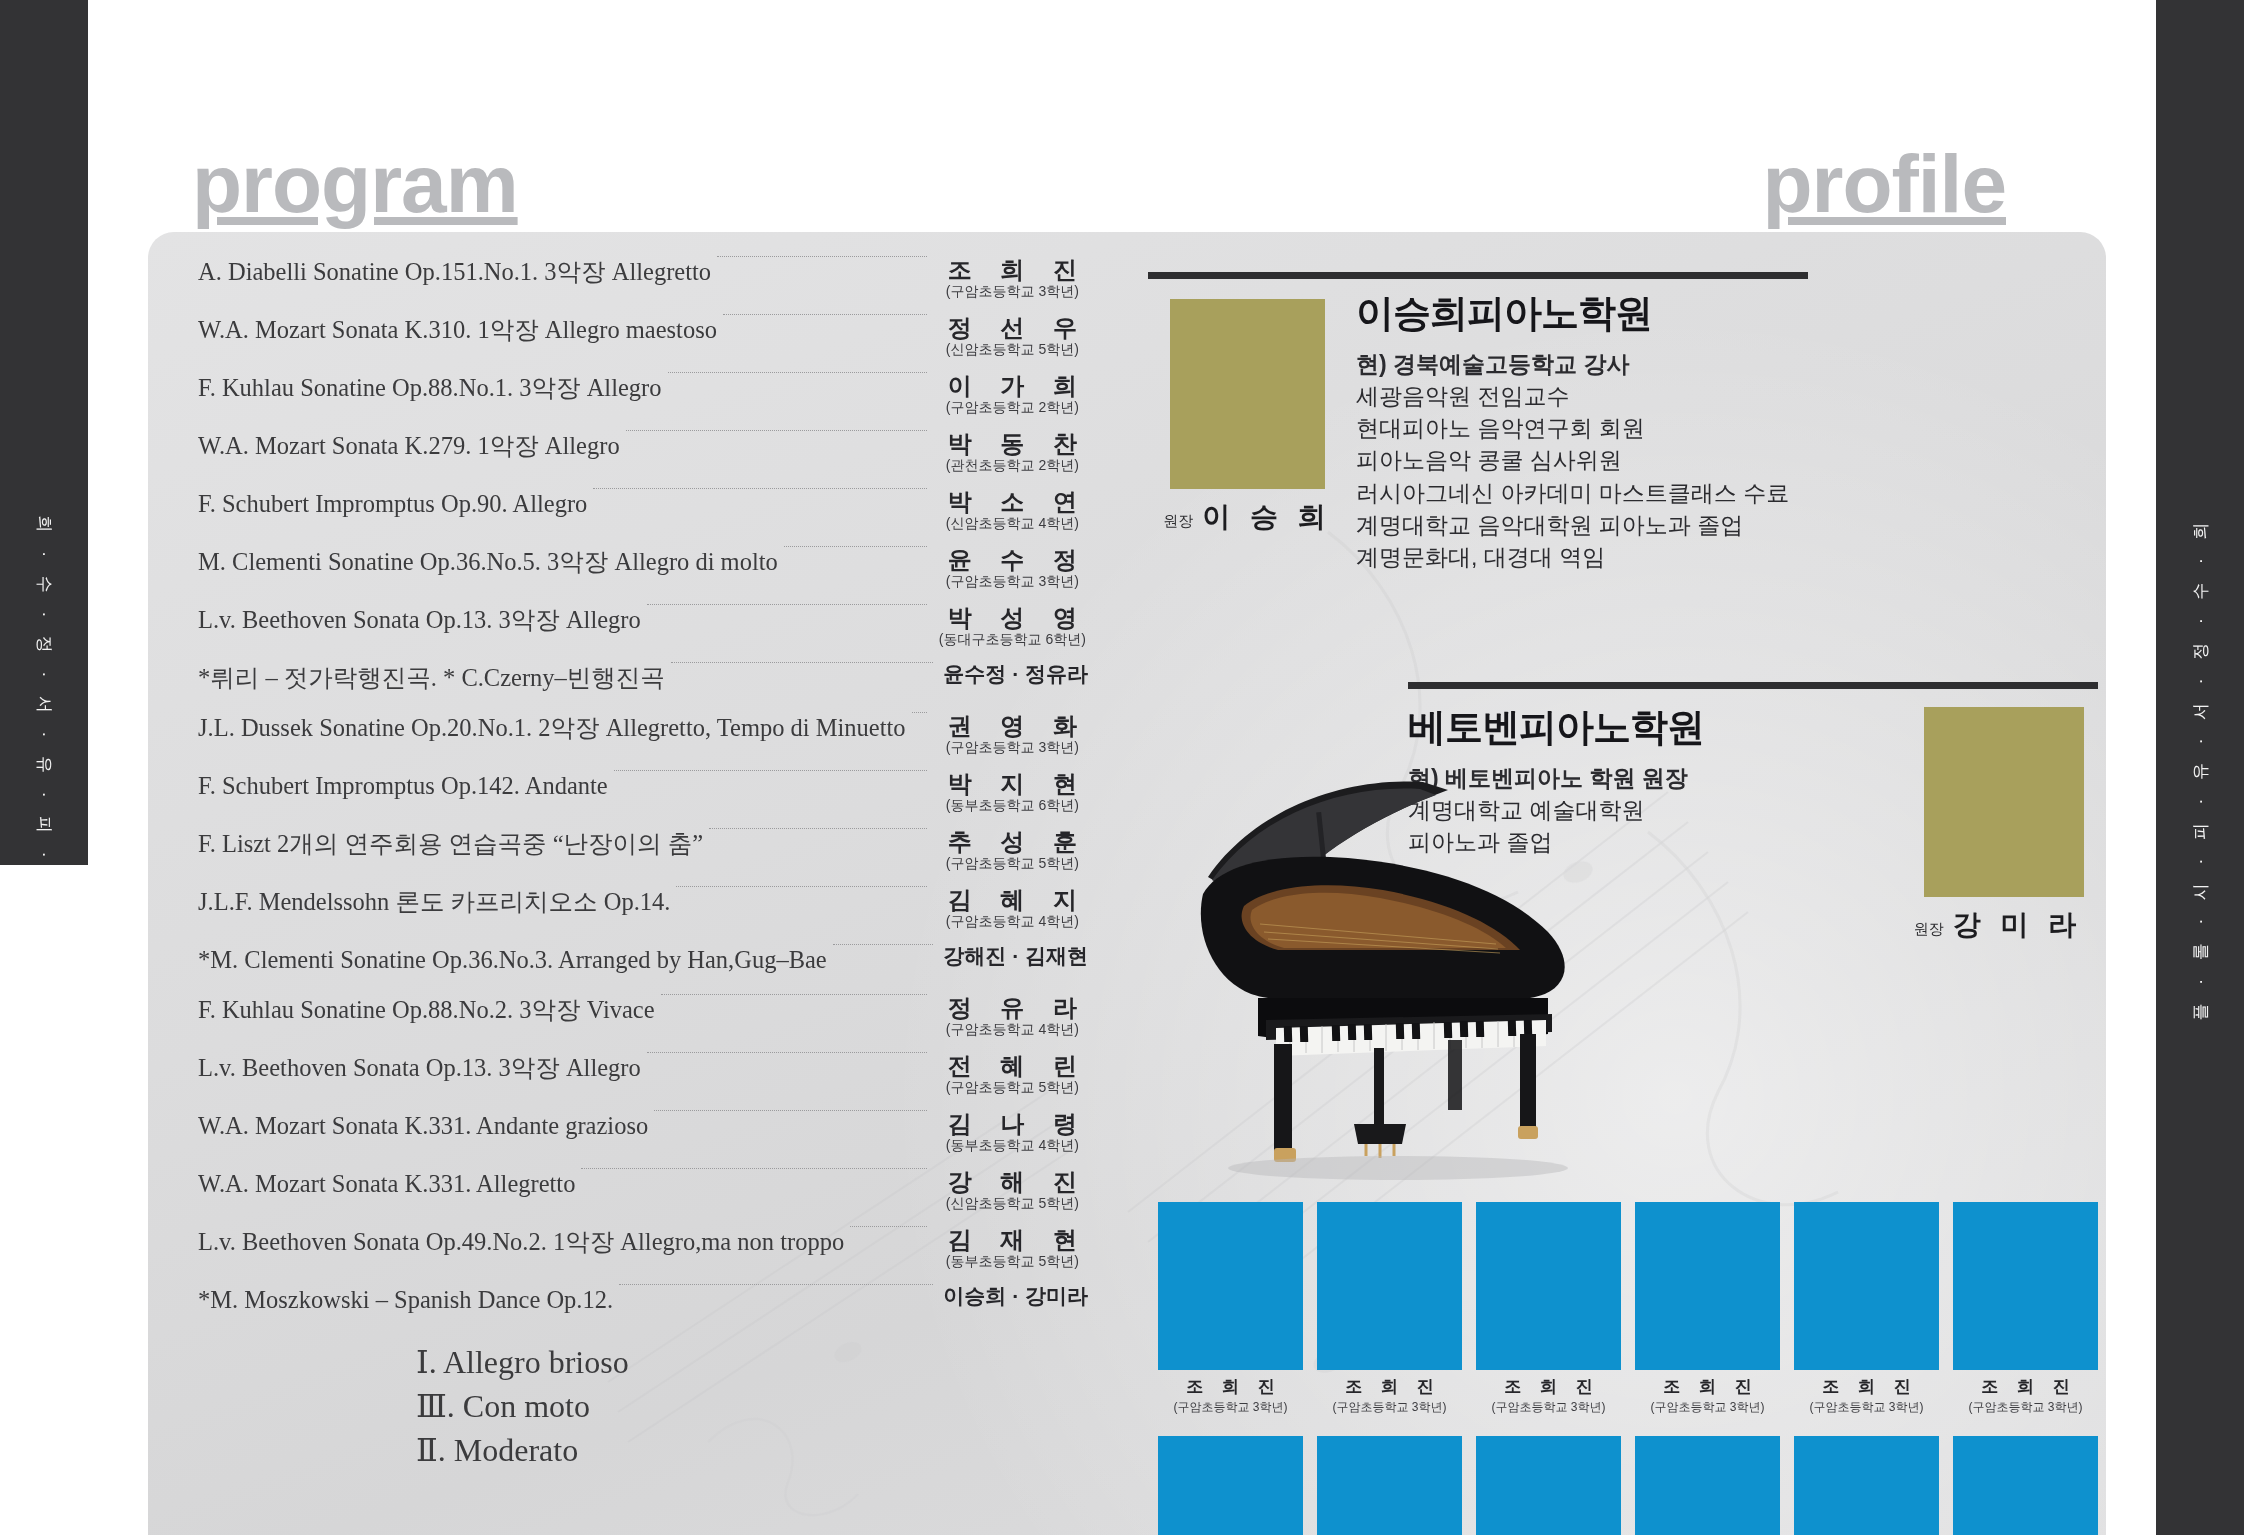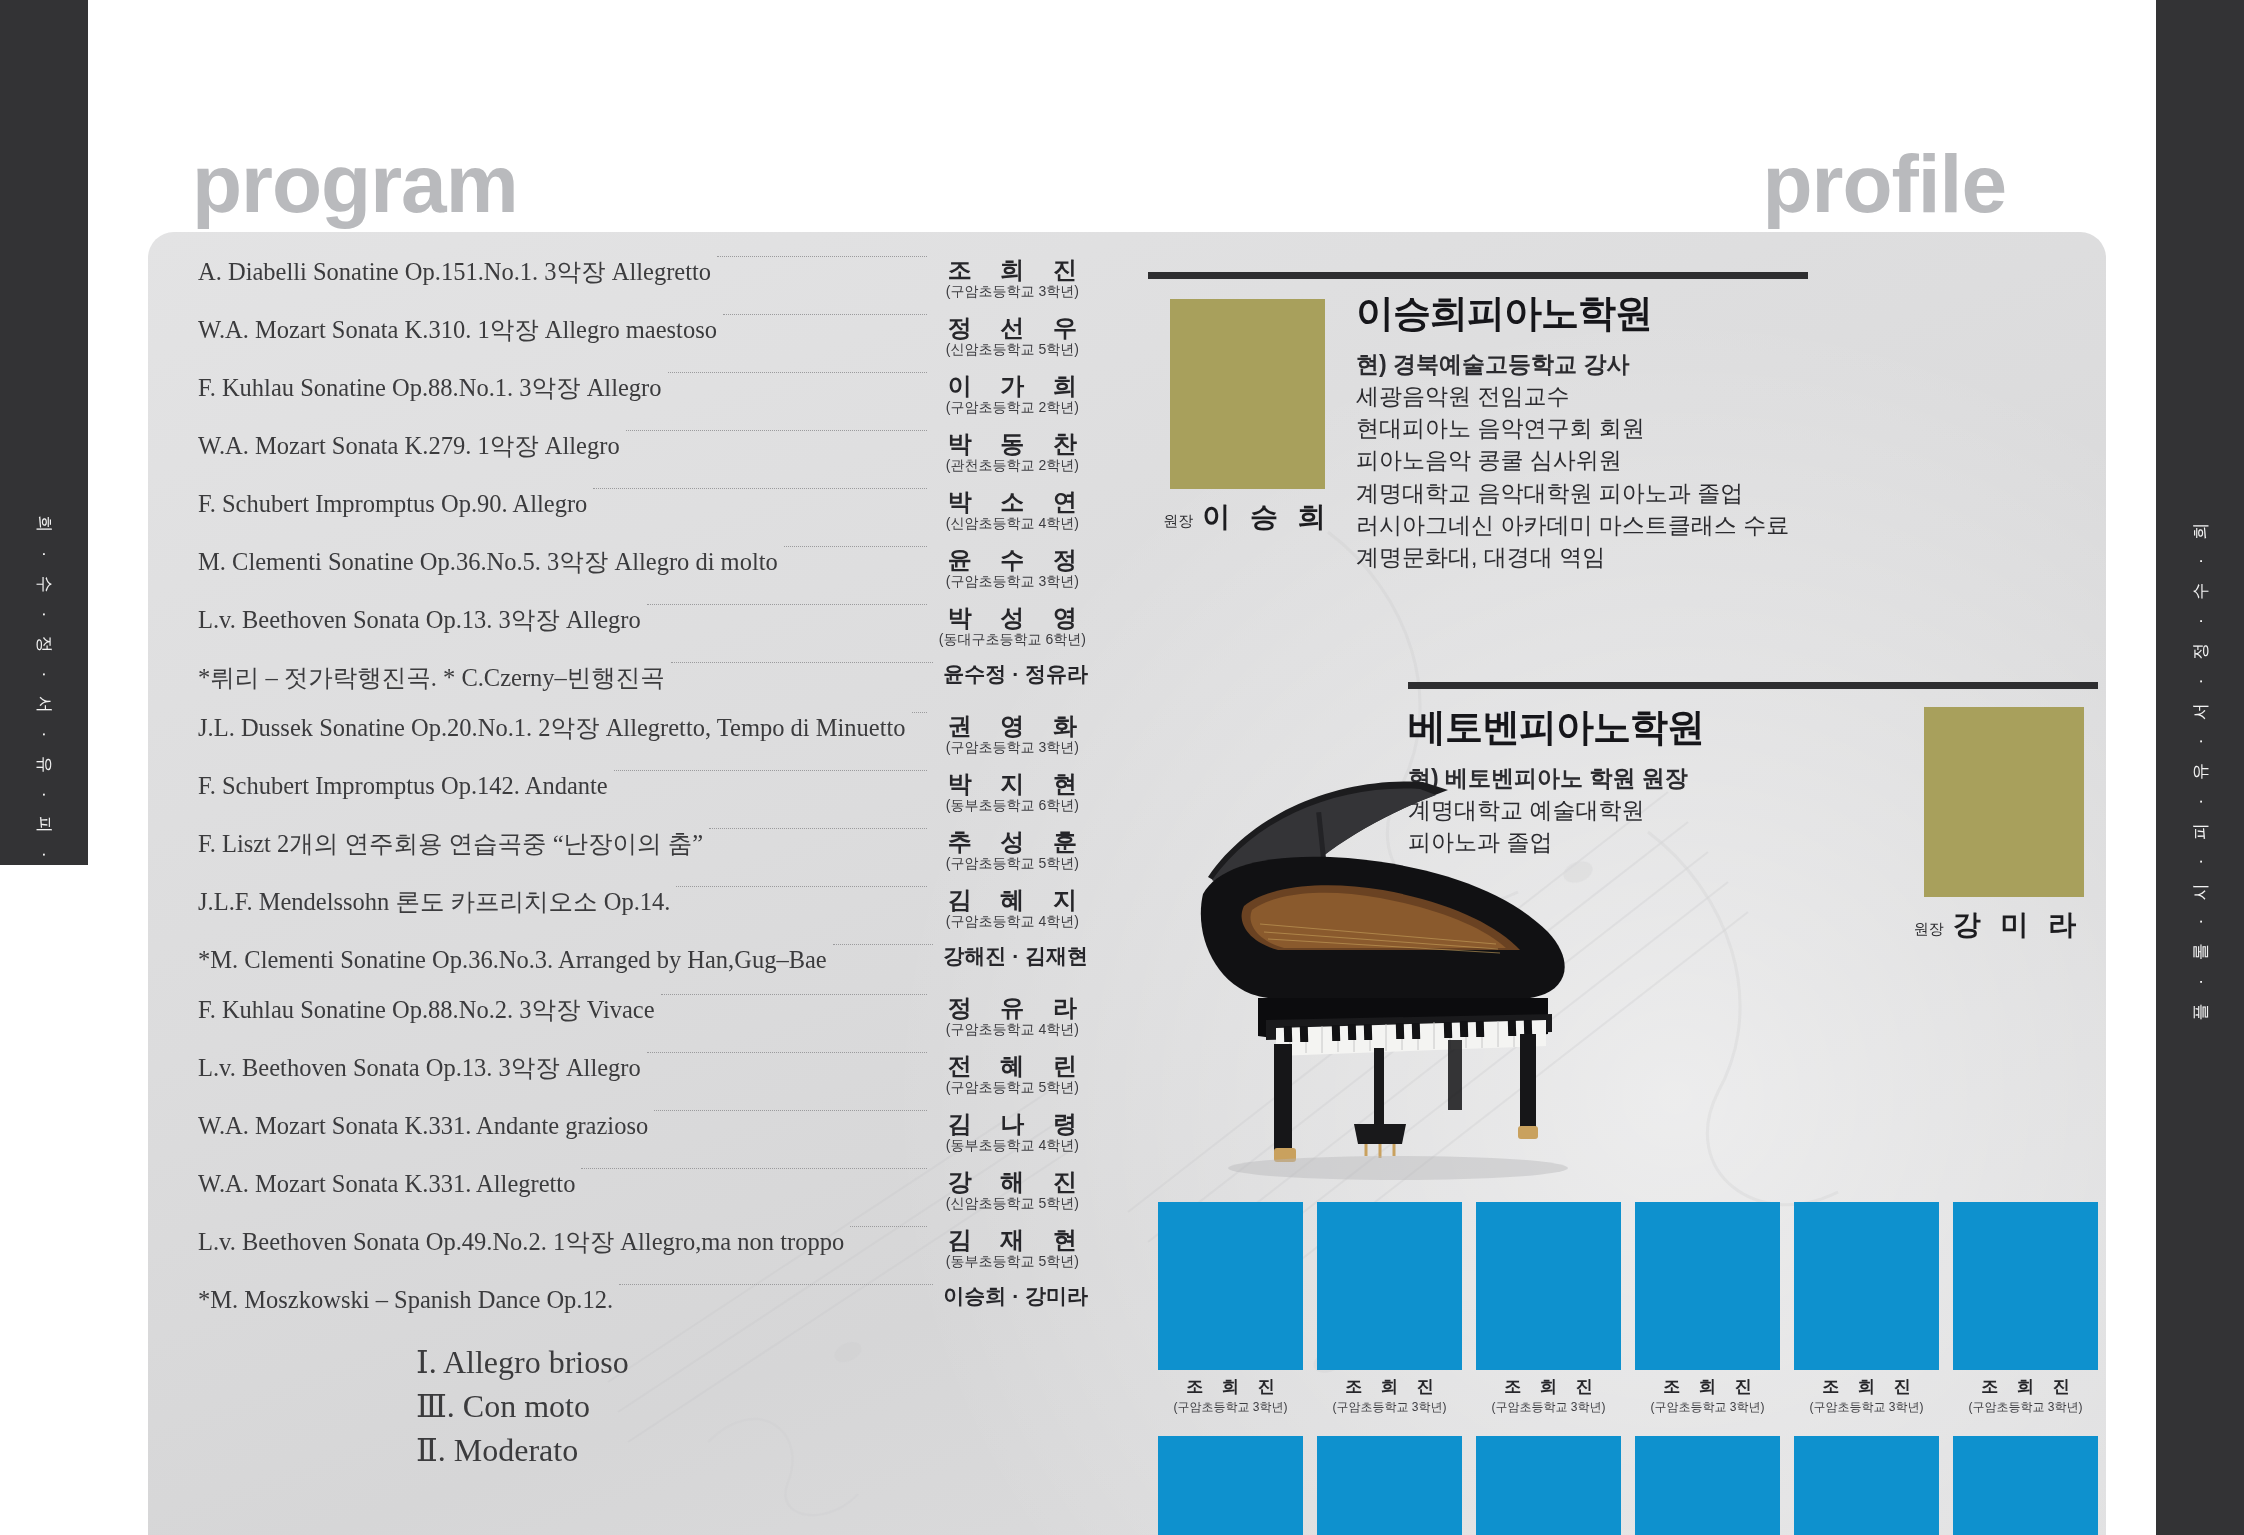--- a/index.html
+++ b/index.html
@@ -56,20 +56,21 @@
 
   
   .head-title {
     position: absolute;
     font-family: "Liberation Sans", "DejaVu Sans", sans-serif;
     font-weight: bold;
     font-size: 82px;
     color: #b9babd;
     letter-spacing: -1px;
     line-height: 1;
+    text-decoration: underline;
   }
   #title-program { left: 192px; top: 143px; }
   #title-profile { right: 238px;  top: 143px; }
 
   
   #panel {
     position: absolute;
     left: 148px;
     top: 232px;
     width: 1958px;
@@ -485,22 +486,22 @@
             </div>
           </div>
 
           <div style="flex:1 1 auto; padding-left:8px; margin-top:-6px;">
             <div class="academy-name">이승희피아노학원</div>
             <div class="cred-list">
                 <div class="first">현) 경북예술고등학교 강사</div>
                 <div>세광음악원 전임교수</div>
                 <div>현대피아노 음악연구회 회원</div>
                 <div>피아노음악 콩쿨 심사위원</div>
+                <div>러시아그네신 아카데미 마스트클래스 수료</div>
                 <div>계명대학교 음악대학원 피아노과 졸업</div>
-                <div>러시아그네신 아카데미 마스트클래스 수료</div>
                 <div>계명문화대, 대경대 역임</div>
               </div>
           </div>
         </div>
       </div>
 
       <div class="profile-block" style="left:260px; top:450px; width:690px;">
         <div class="rule" style="width:690px;"></div>
 
         <div style="display:flex; align-items:flex-start; margin-top:18px;">

